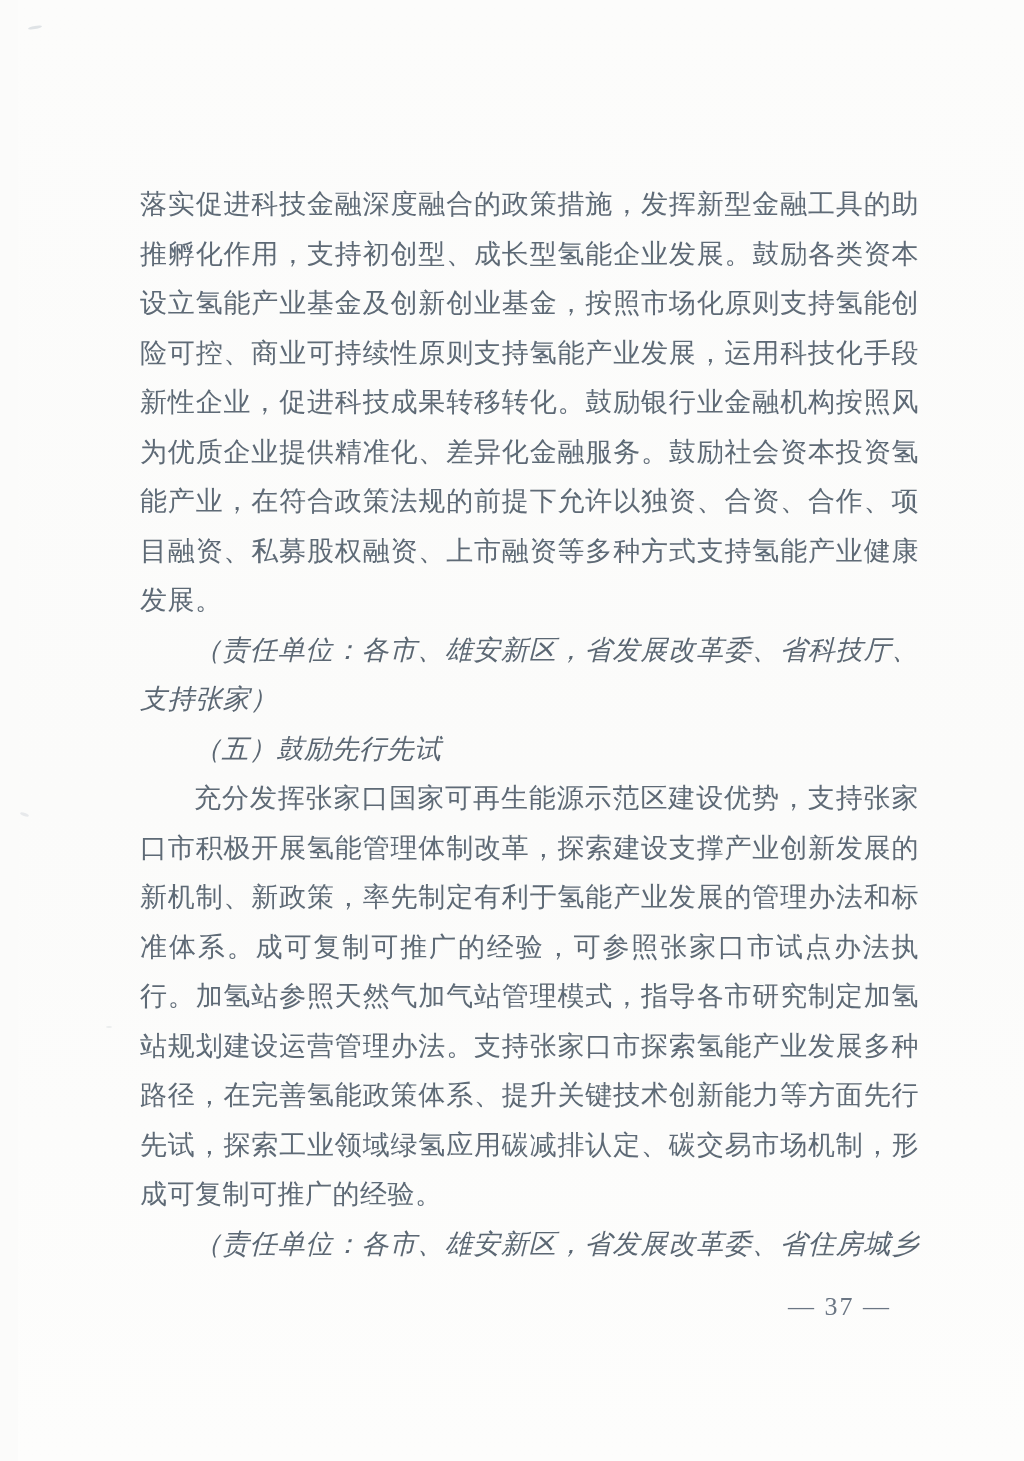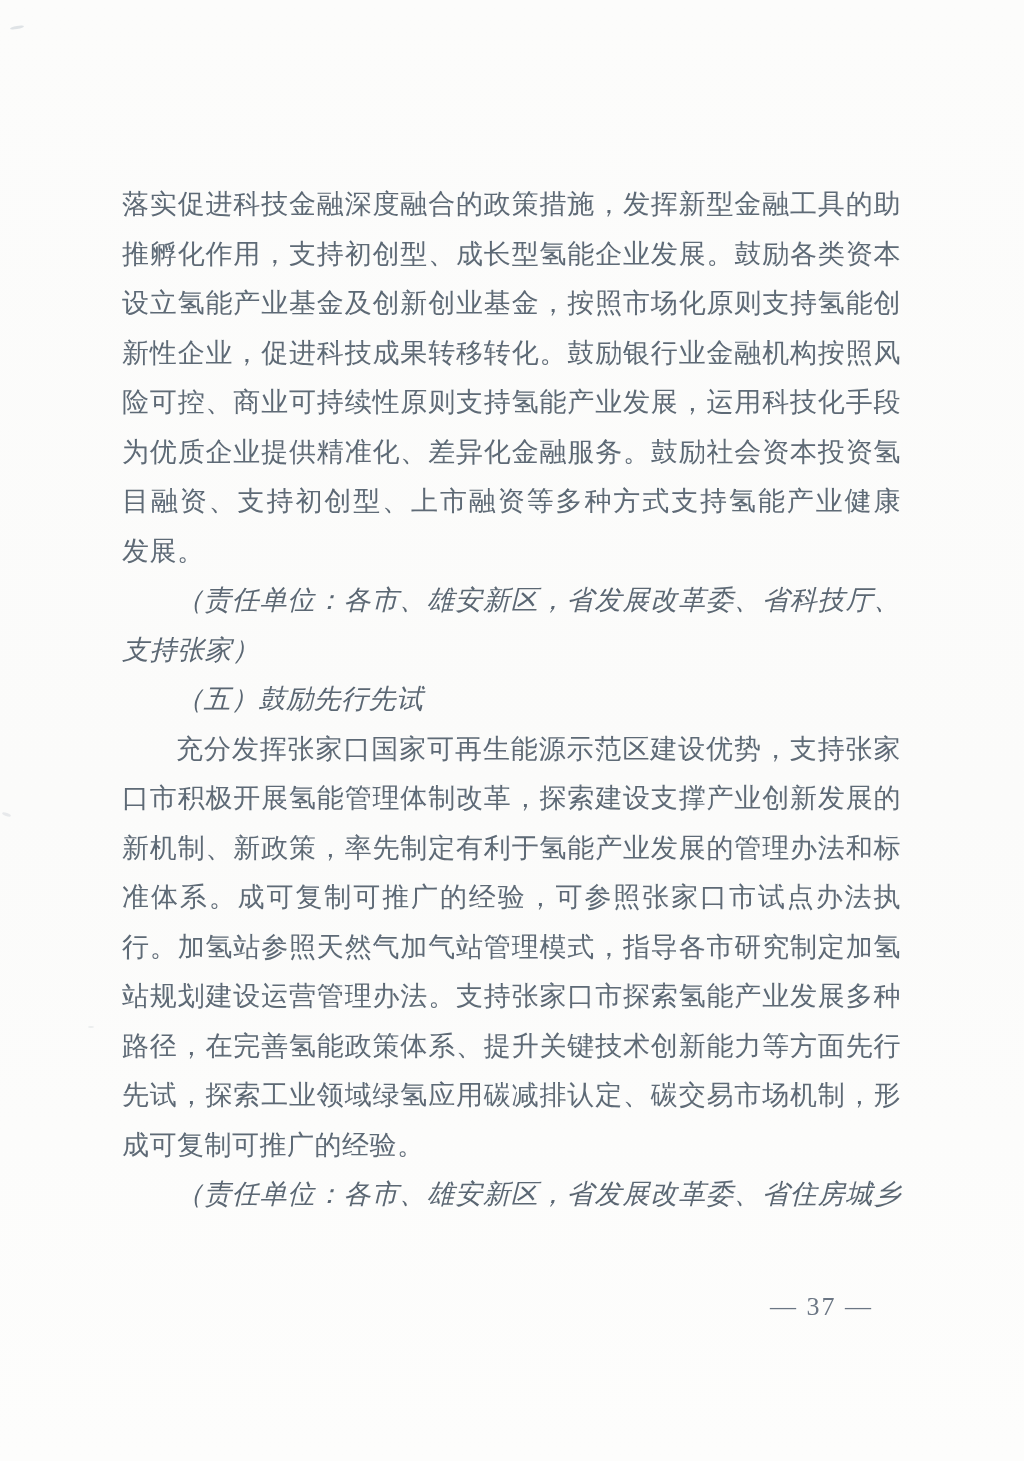--- a/index.html
+++ b/index.html
@@ -11,20 +11,21 @@
     height: 1461px;
     position: relative;
     background: #fbfbfa;
     overflow: hidden;
     font-family: "Liberation Serif", "DejaVu Serif", serif;
   }
   .sheet {
     position: absolute;
     inset: 0;
     background: linear-gradient(180deg, #fcfcfb 0%, #fbfbfa 55%, #fdfdfc 100%);
+    margin-left: 18px;
   }
   .textblock {
     position: absolute;
     left: 122px;
     top: 180px;
     width: 779px;
     color: #5e6a76;
     font-size: 27px;
   }
   .line {
@@ -71,24 +72,25 @@
 <div class="sheet">
 
   <div class="artifact" id="art1"></div>
   <div class="artifact" id="art2"></div>
   <div class="artifact" id="art3"></div>
 
   <div class="textblock">
     <div class="line">落实促进科技金融深度融合的政策措施，发挥新型金融工具的助</div>
     <div class="line">推孵化作用，支持初创型、成长型氢能企业发展。鼓励各类资本</div>
     <div class="line">设立氢能产业基金及创新创业基金，按照市场化原则支持氢能创</div>
+    <div class="line">险可控、商业可持续性原则支持氢能产业发展，运用科技化手段</div>
     <div class="line">新性企业，促进科技成果转移转化。鼓励银行业金融机构按照风</div>
-    <div class="line">险可控、商业可持续性原则支持氢能产业发展，运用科技化手段</div>
     <div class="line">为优质企业提供精准化、差异化金融服务。鼓励社会资本投资氢</div>
-    <div class="line">目融资、支持初创型、上市融资等多种方式支持氢能产业健康</div>
+    <div class="line">能产业，在符合政策法规的前提下允许以独资、合资、合作、项</div>
+    <div class="line">目融资、私募股权融资、上市融资等多种方式支持氢能产业健康</div>
     <div class="line end">发展。</div>
     <div class="line kai indent">（责任单位：各市、雄安新区，省发展改革委、省科技厅、</div>
     <div class="line kai end">支持张家）</div>
     <div class="line kai indent end">（五）鼓励先行先试</div>
     <div class="line indent">充分发挥张家口国家可再生能源示范区建设优势，支持张家</div>
     <div class="line">口市积极开展氢能管理体制改革，探索建设支撑产业创新发展的</div>
     <div class="line">新机制、新政策，率先制定有利于氢能产业发展的管理办法和标</div>
     <div class="line">准体系。成可复制可推广的经验，可参照张家口市试点办法执</div>
     <div class="line">行。加氢站参照天然气加气站管理模式，指导各市研究制定加氢</div>
     <div class="line">站规划建设运营管理办法。支持张家口市探索氢能产业发展多种</div>

